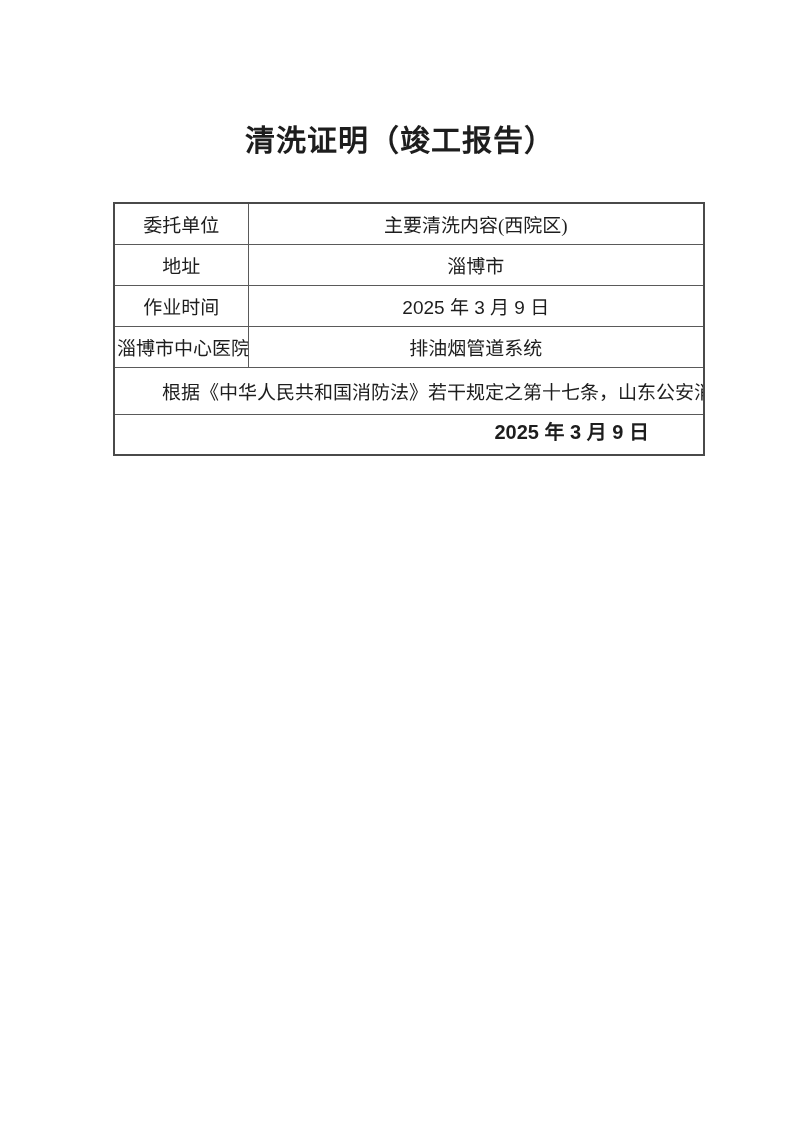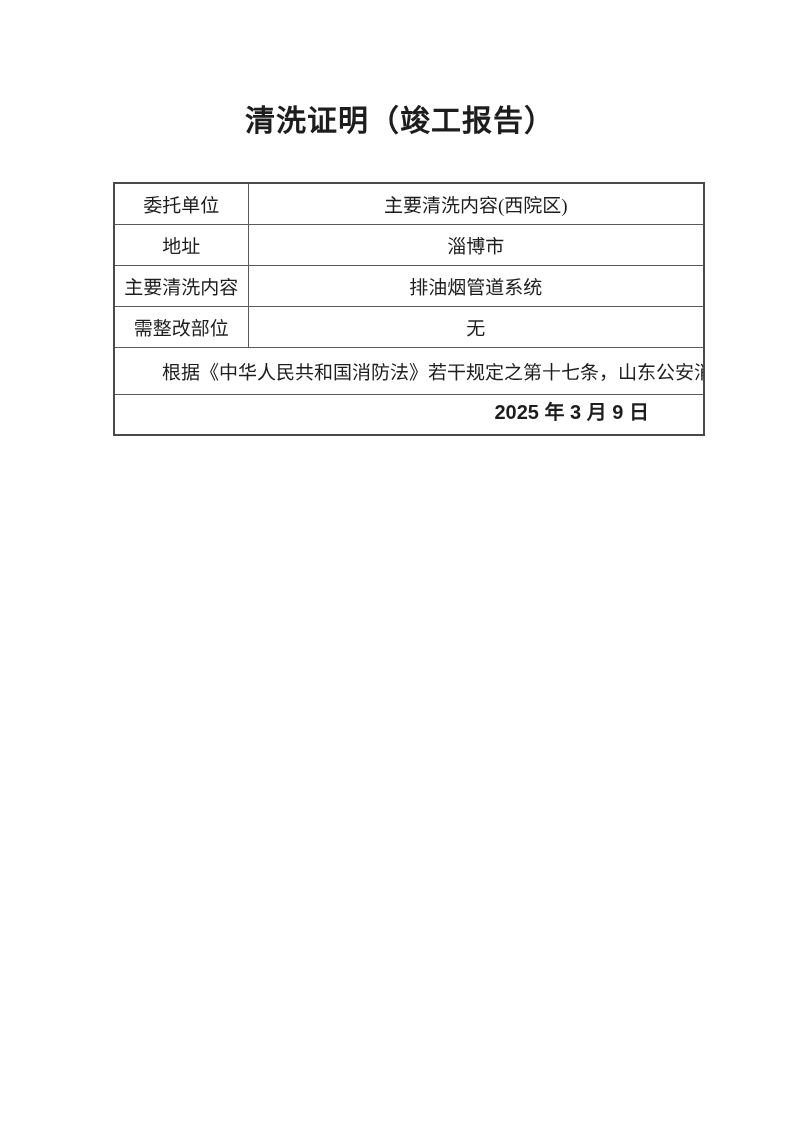--- a/index.html
+++ b/index.html
@@ -1,15 +1,15 @@
 <!DOCTYPE html>
 <html lang="zh-CN"><head>
 <meta charset="utf-8">
 <style>
-  * { box-sizing: border-box; }
+  * { box-sizing: border-box; margin-top: 20px; }
   html, body { margin: 0; padding: 0; }
   body {
     width: 800px;
     height: 1131px;
     background: #ffffff;
     color: #1d1d1d;
     font-family: "Liberation Serif", "DejaVu Serif", serif;
     position: relative;
     overflow: hidden;
   }
@@ -94,26 +94,26 @@
   <tbody>
     <tr>
       <td>委托单位</td>
       <td colspan="3">主要清洗内容(西院区)</td>
     </tr>
     <tr>
       <td>地址</td>
       <td colspan="3">淄博市</td>
     </tr>
     <tr>
-      <td>主要清洗内容</td>
-      <td colspan="3">排油烟管道系统</td>
+      <td>作业时间</td>
+      <td colspan="3" class="num-mixed">2025 年 3 月 9 日</td>
     </tr>
     <tr>
-      <td>需整改部位</td>
-      <td colspan="3">无</td>
+      <td>淄博市中心医院</td>
+      <td colspan="3">排油烟管道系统</td>
     </tr>
     <tr>
       <td colspan="4" class="notice-cell">
         <p class="notice-text">根据《中华人民共和国消防法》若干规定之第十七条，山东公安消防局鲁公消（防）字&lt;1998&gt;3 号&lt;关于加强餐饮场所烟道防火安全管理的通知&gt;和烟道防火管理规定，为切实加强宾馆、饭店等餐饮场所的烟道防火监督检查，特建立烟道清洗档案。以备查验。此报告系在乙方清洗结束后由甲方双方共同确认、评定、签字方有效</p>
       </td>
     </tr>
     <tr>
       <td colspan="4" class="signature-cell">
 
         <span class="sig-date num-mixed">2025 年 3 月 9 日</span>

